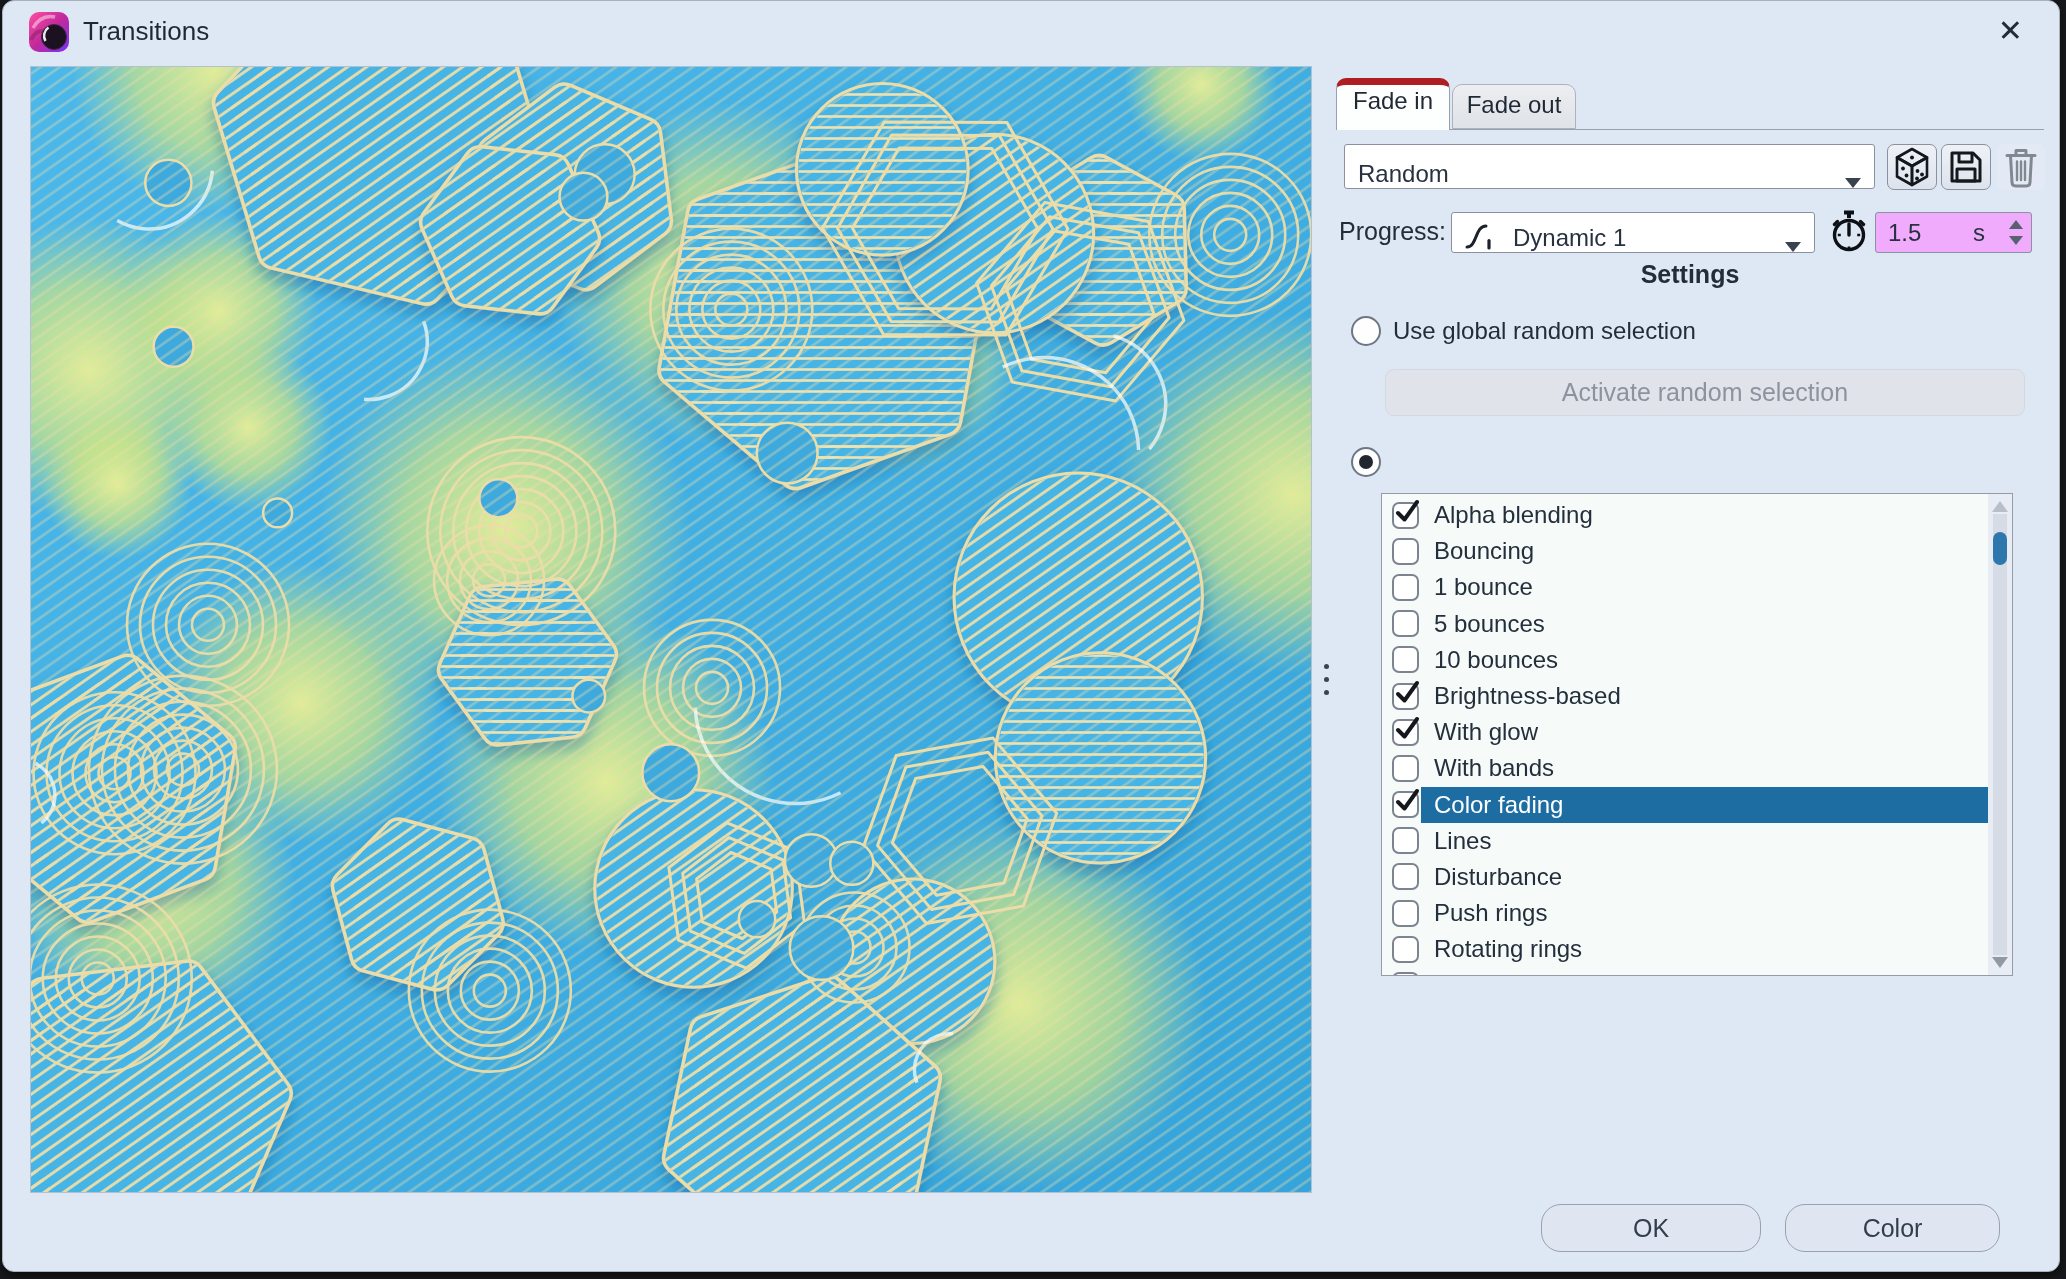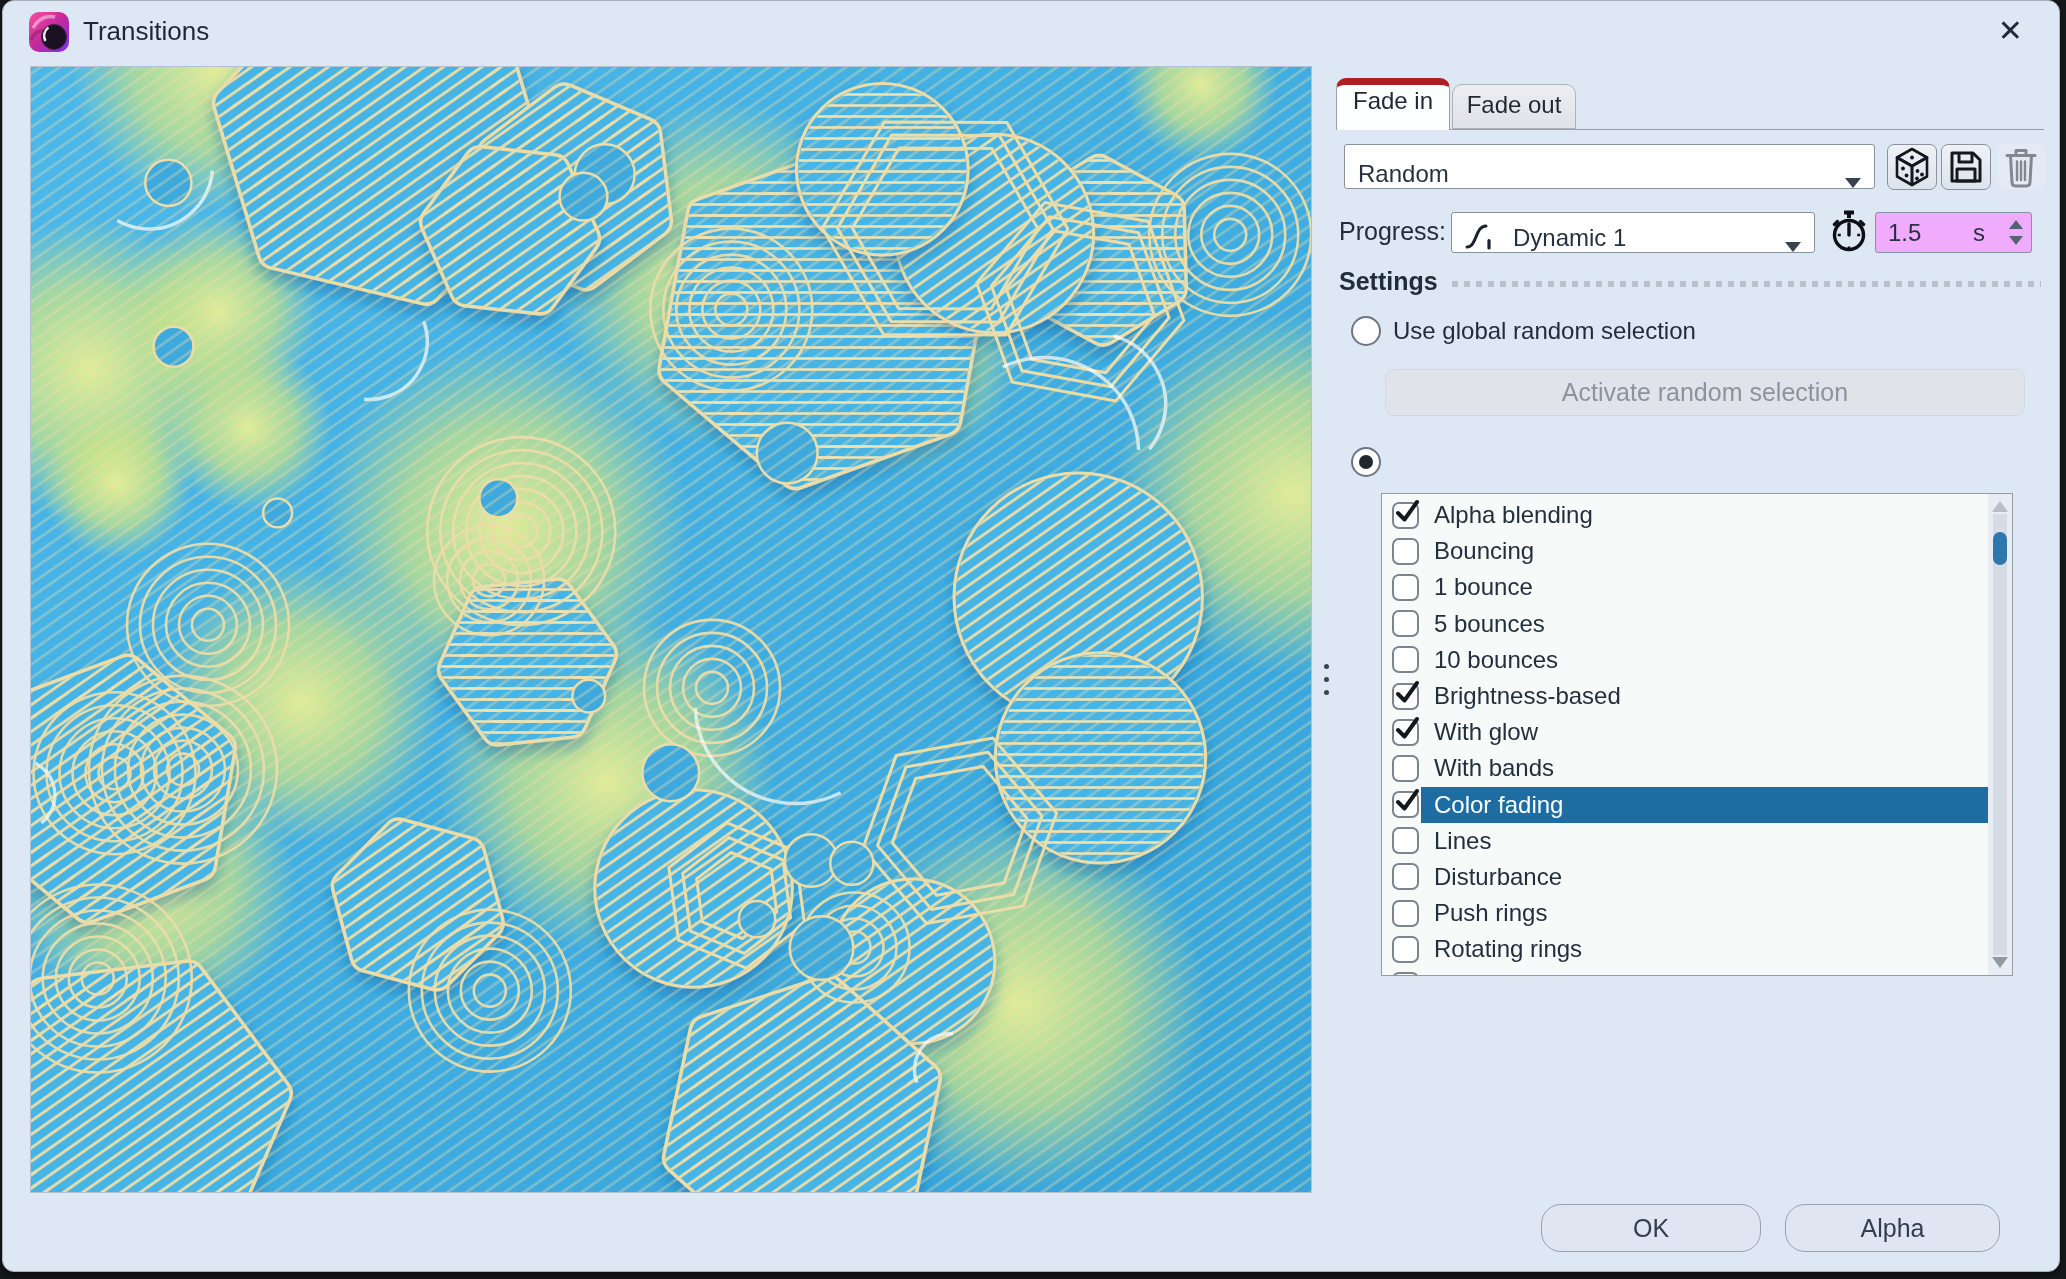--- a/index.html
+++ b/index.html
@@ -55,21 +55,21 @@
   .stopwatch{ position:absolute; left:493px; top:131px; }
   .spin{ position:absolute; left:539px; top:134px; width:157px; height:41px; background:#f0abfc;
     border:1px solid #8b929d; border-radius:3px; display:flex; align-items:center; }
   .spin .val{ font-size:24px; color:#273240; padding-left:12px; }
   .spin .unit{ position:absolute; right:46px; font-size:24px; color:#273240; }
   .spin .arrows{ position:absolute; right:8px; top:0; height:100%; display:flex; flex-direction:column; justify-content:center; gap:7px; cursor:pointer;}
   .spin .arrows i{ width:0; height:0; border-left:7px solid transparent; border-right:7px solid transparent; }
   .spin .arrows .up{ border-bottom:9px solid #57616f; }
   .spin .arrows .dn{ border-top:9px solid #57616f; }
 
-  .settings-header{ position:absolute; left:3px; top:189px; width:702px; display:flex; align-items:center; }
+  .settings-header{ position:absolute; left:3px; top:182px; width:702px; display:flex; align-items:center;flex-direction:column; }
   .settings-header b{ font-size:25px; color:#222d3a; }
   .settings-header .dots{ flex:1; height:6px; margin-left:14px; margin-top:4px;
     background:repeating-linear-gradient(90deg,#bac1cb 0 6px,transparent 6px 12px); }
 
   .radio-row{ position:absolute; display:flex; align-items:center; gap:12px; font-size:24px; color:#222d3a; cursor:pointer;}
   .radio-global{ left:15px; top:238px; }
   .radio-individual{ left:15px; top:369px; }
   .radio{ width:30px; height:30px; border-radius:50%; background:#fdfefd; border:2px solid #6d7683; flex:none; }
   .radio.checked::after{ content:''; display:block; width:14px; height:14px; margin:6px auto; border-radius:50%; background:#21272f; }
   .focusbox{ border:1px dotted #39414c; padding:2px 7px; }
@@ -543,14 +543,14 @@
       <div class="vscroll">
         <span class="uparr"></span>
         <span class="vtrack"></span>
         <span class="vthumb"></span>
         <span class="dnarr"></span>
       </div>
     </div>
   </div>
 
   <button class="footer-btn ok-btn">OK</button>
-  <button class="footer-btn cancel-btn">Alpha</button>
+  <button class="footer-btn cancel-btn">Color</button>
 </div>
 
 </body></html>

